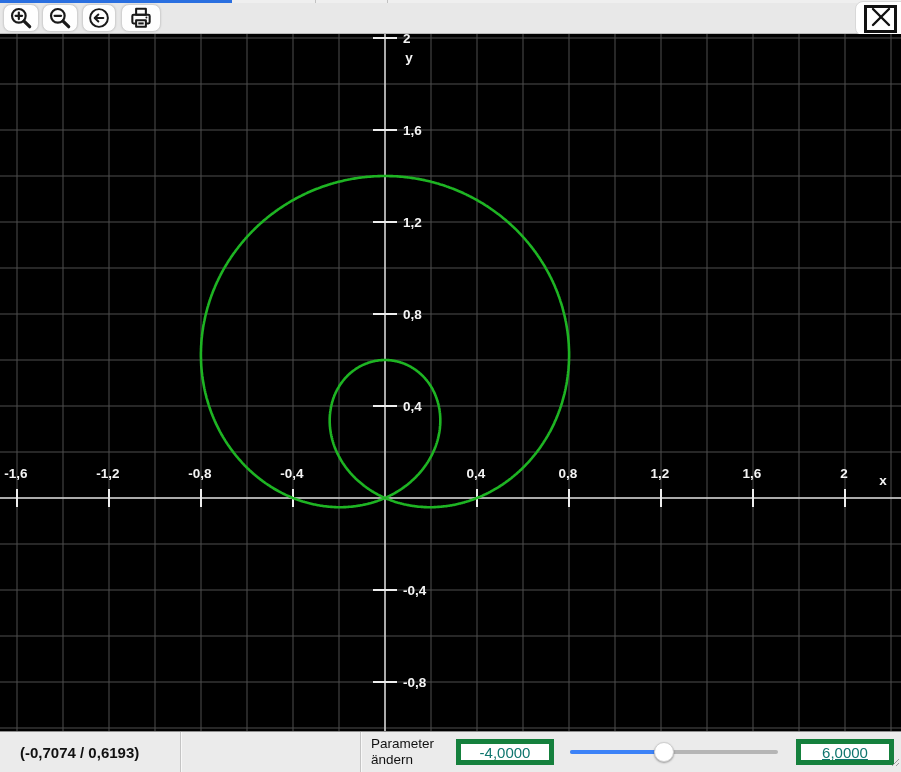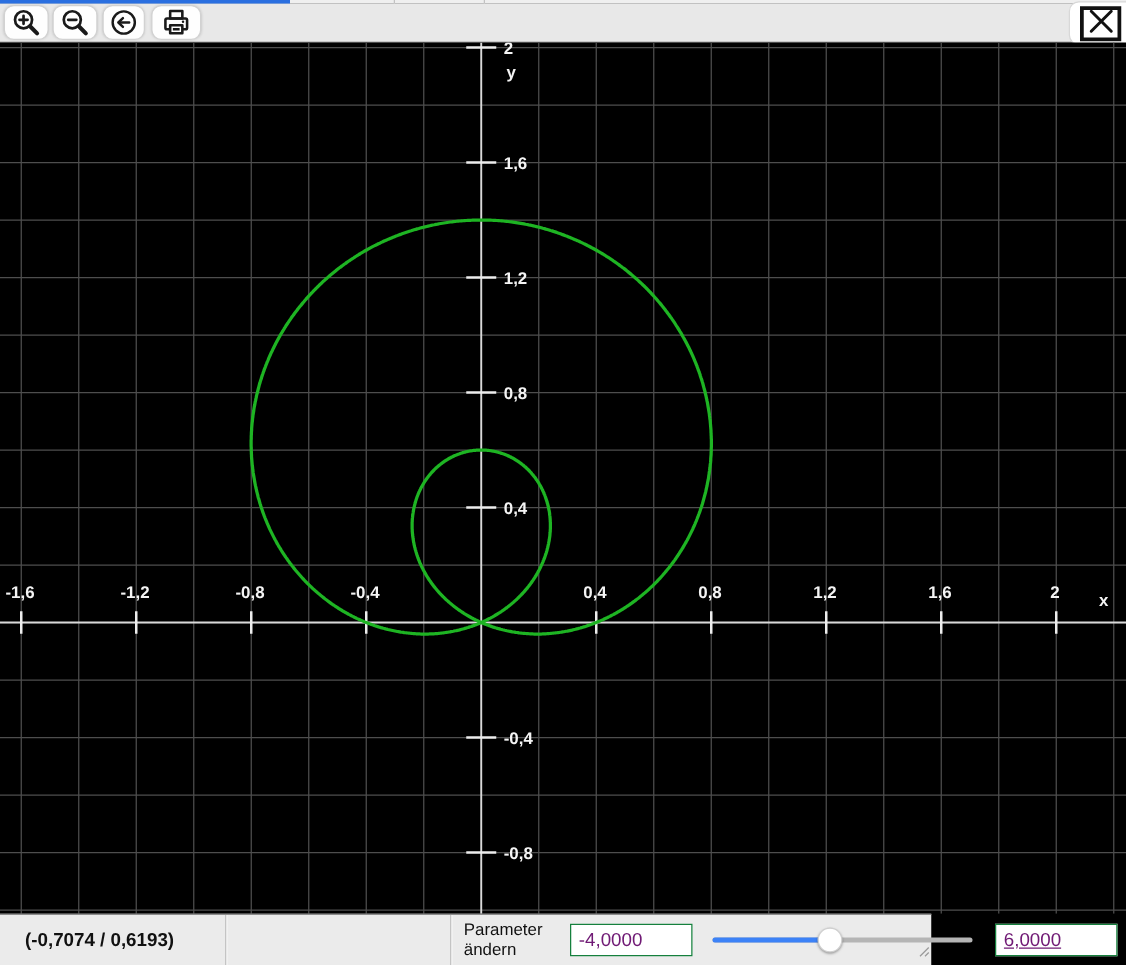--- a/index.html
+++ b/index.html
@@ -18,25 +18,25 @@
   .tbtn svg{display:block;}
   #closePanel{position:absolute;right:-8px;top:-2px;width:54px;height:35px;background:#fff;border:1px solid #d8d8d8;border-radius:8px;
         display:flex;align-items:center;}
   #closeBtn{margin-left:8px;width:33px;height:28px;background:#fff;border:3px solid #111;display:flex;align-items:center;justify-content:center;padding:0;cursor:pointer;}
 
   
   #graph{position:absolute;left:0;top:34px;width:901px;height:697px;background:#000;}
   #graph svg{display:block;}
 
   
-  #statusbar{position:absolute;left:0;top:731px;width:745px;height:41px;background:#ebebeb;border-top:1px solid #8d8d8d;}
+  #statusbar{position:absolute;left:0;top:731px;width:901px;height:41px;background:#ebebeb;border-top:1px solid #8d8d8d;}
   .sdiv{position:absolute;top:0;width:1px;height:41px;background:#c4c4c4;box-shadow:1px 0 0 #f8f8f8;}
   #coords{position:absolute;left:20px;top:0;height:41px;line-height:41px;font-size:15px;font-weight:bold;color:#111;}
   #paramLabel{position:absolute;left:371px;top:4px;width:78px;font-size:13.5px;line-height:16px;color:#111;}
-  .pinput{position:absolute;top:7px;width:98px;height:26px;border:1px solid #15803d;background:#fff;font-size:15px;color:#701a75;padding:0 6px;border-radius:0;}
+  .pinput{position:absolute;top:7px;width:98px;height:26px;border:5px solid #15803d;background:#fff;font-size:15px;color:#0f766e;padding:0 6px;border-radius:0;text-align:center;}
   #inputMin{left:456px;}
   #inputMax{left:796px;text-decoration:underline;}
   #slider{position:absolute;left:570px;top:0;width:208px;height:41px;cursor:pointer;}
   #slider .track{position:absolute;left:0;top:18px;width:208px;height:4px;border-radius:2px;background:#b5b5b5;}
   #slider .fill{position:absolute;left:0;top:18px;height:4px;border-radius:2px;background:#3c82f7;}
   #slider .thumb{position:absolute;top:10px;width:20px;height:20px;border-radius:50%;background:#fff;border:1px solid #cfcfcf;
                  box-shadow:0 1px 2px rgba(0,0,0,.35);}
   #grip{position:absolute;right:1px;bottom:1px;}
 </style>
 </head>

